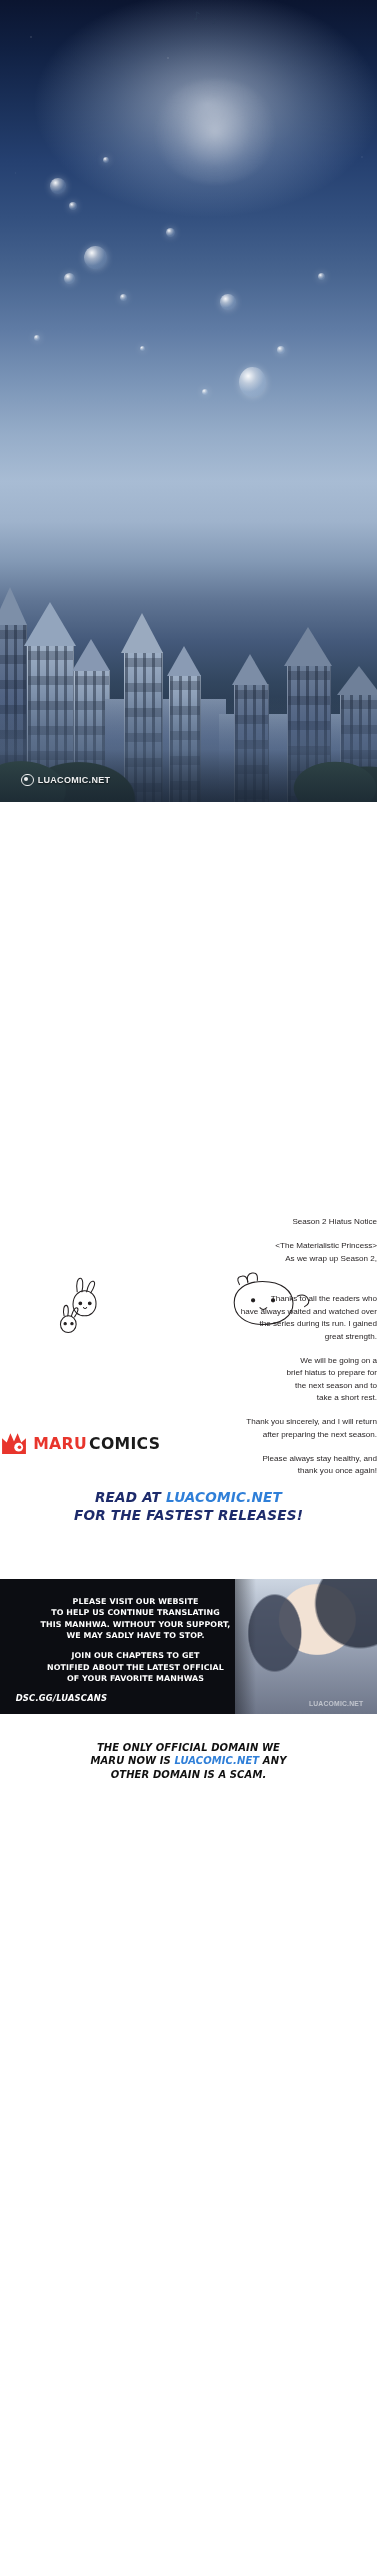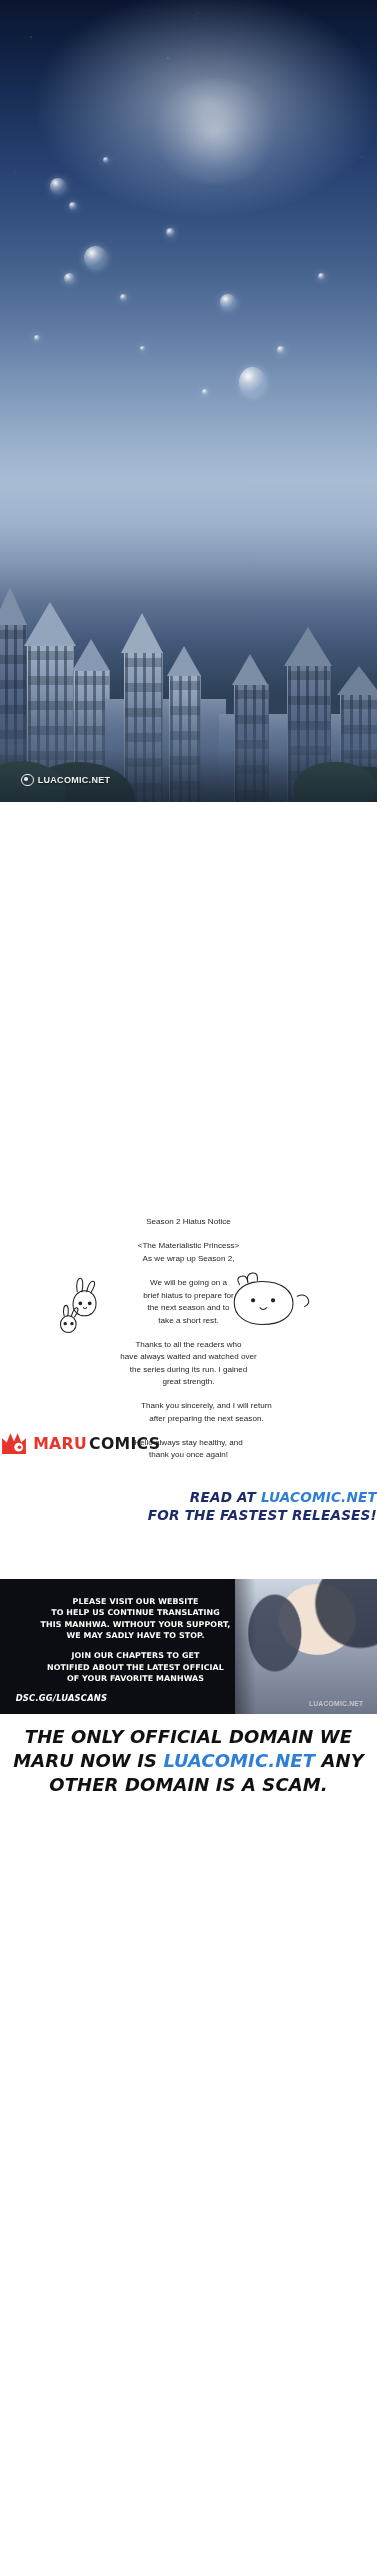--- a/index.html
+++ b/index.html
@@ -167,27 +167,27 @@
     position: relative;
     width: 377px;
     height: 776px;
     background: #ffffff;
     overflow: hidden;
   }
   .notice-text {
     position: absolute;
     left: 0; right: 0;
     top: 414px;
-    text-align: center;
+    text-align: right;
     color: #231f20;
     font-size: 8.1px;
     line-height: 1.55;
   }
   .notice-text p { margin: 0 0 11.5px 0; }
-  .notice-text p.tight { margin-bottom: 12px; }
+  .notice-text p.tight { margin-bottom: 28px; }
 
   
   .doodle {
     position: absolute;
   }
 
   
   .logo-wrap {
     position: absolute;
     left: 0; right: 0;
@@ -210,21 +210,21 @@
     align-items: center;
     gap: 2.1px;
   }
   .logo-maru { color: #e8352c; }
   .logo-comics { color: #1b1b1b; }
 
   .read-at {
     position: absolute;
     left: 0; right: 0;
     top: 687px;
-    text-align: right;
+    text-align: center;
     font-family: "DejaVu Sans", sans-serif;
     font-style: italic;
     font-weight: bold;
     font-size: 13.6px;
     line-height: 1.3;
     color: #1d2b6b;
     letter-spacing: 0.2px;
   }
   .read-at .accent { color: #2f7fd8; }
 
@@ -305,21 +305,21 @@
     display: flex;
     align-items: center;
     justify-content: center;
   }
   .domain-notice p {
     margin: 0;
     text-align: center;
     font-family: "DejaVu Sans", sans-serif;
     font-style: italic;
     font-weight: bold;
-    font-size: 18px;
+    font-size: 10px;
     line-height: 1.32;
     color: #111111;
     letter-spacing: 0.1px;
   }
   .domain-notice .accent { color: #2f7fd8; }
 </style>
 </head>
 <body>
 
 <div class="page">
@@ -429,31 +429,31 @@
         <path d="M128 46 q14 -6 20 4 q6 10 -6 16"></path>
       </g>
     </svg>
 
     <div class="notice-text">
       <p>Season 2 Hiatus Notice</p>
       <p class="tight">
         <span>&lt;The Materialistic Princess&gt;</span><br>
         <span>As we wrap up Season 2,</span>
       </p>
+      <p style="white-space:pre-line;">Thanks to all the readers who
+have always waited and watched over
+the series during its run. I gained
+great strength.</p>
       <p style="white-space:pre-line;">We will be going on a
 brief hiatus to prepare for
 the next season and to
 take a short rest.</p>
-      <p style="white-space:pre-line;">Thanks to all the readers who
-have always waited and watched over
-the series during its run. I gained
-great strength.</p>
       <p style="white-space:pre-line;margin-left:36px;">Thank you sincerely, and I will return
 after preparing the next season.</p>
-      <p style="white-space:pre-line;">Hello always stay healthy, and
+      <p style="white-space:pre-line;">Please always stay healthy, and
 thank you once again!</p>
     </div>
 
     <div class="logo-wrap">
       <span class="logo-mark">
         <svg width="28" height="26" viewBox="0 0 54 50">
           <path d="M4 46 L4 16 L13 24 L20 6 L27 22 L34 6 L41 24 L50 16 L50 46 Z" fill="#e8352c"></path>
           <circle cx="36" cy="33" r="8.5" fill="#ffffff"></circle>
           <circle cx="37.5" cy="33" r="3.4" fill="#e8352c"></circle>
         </svg>

